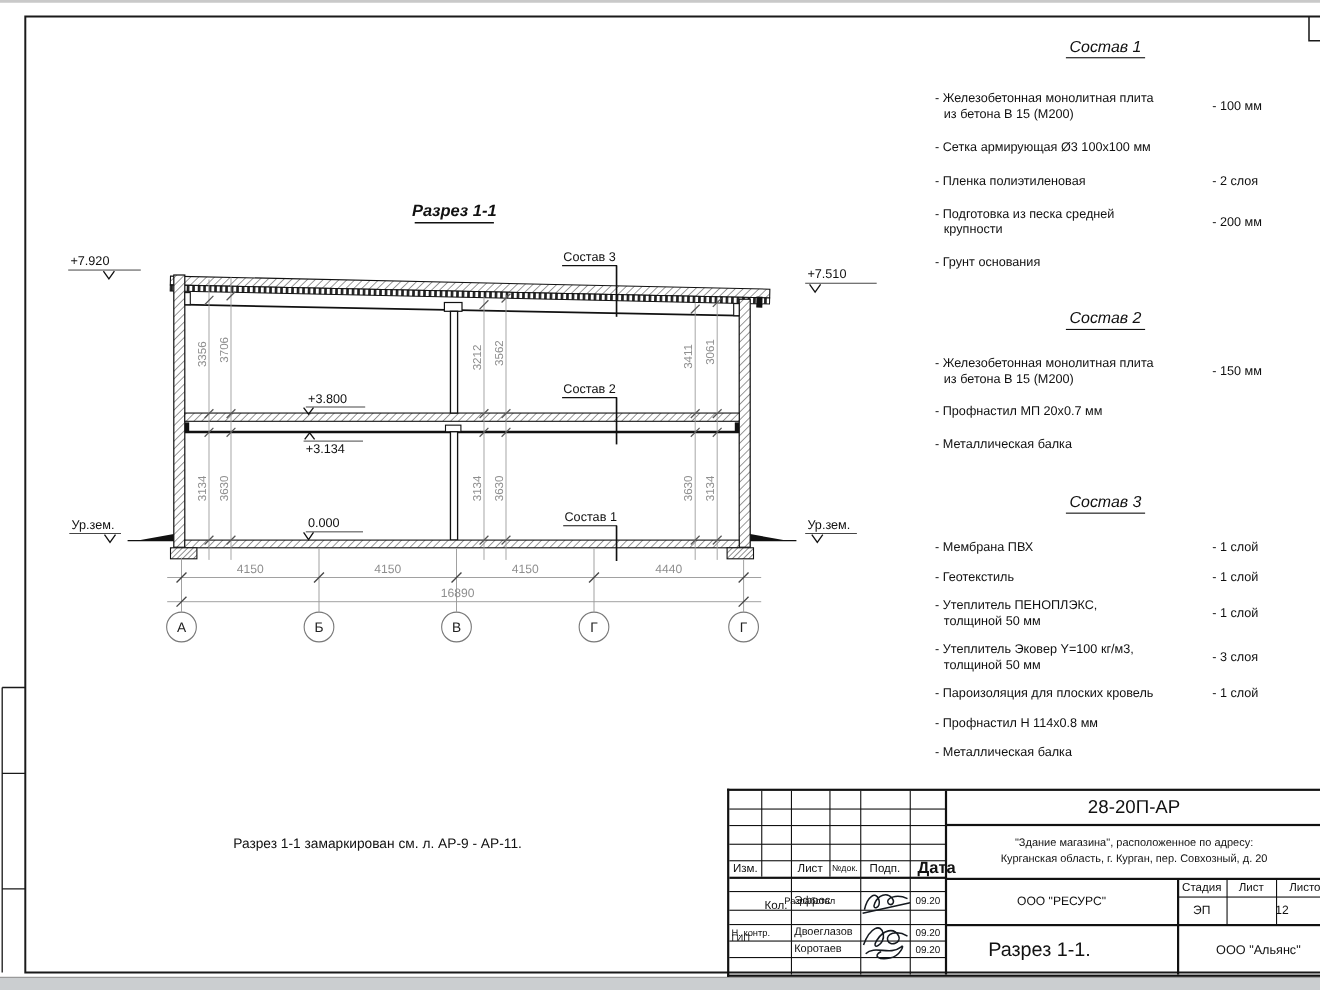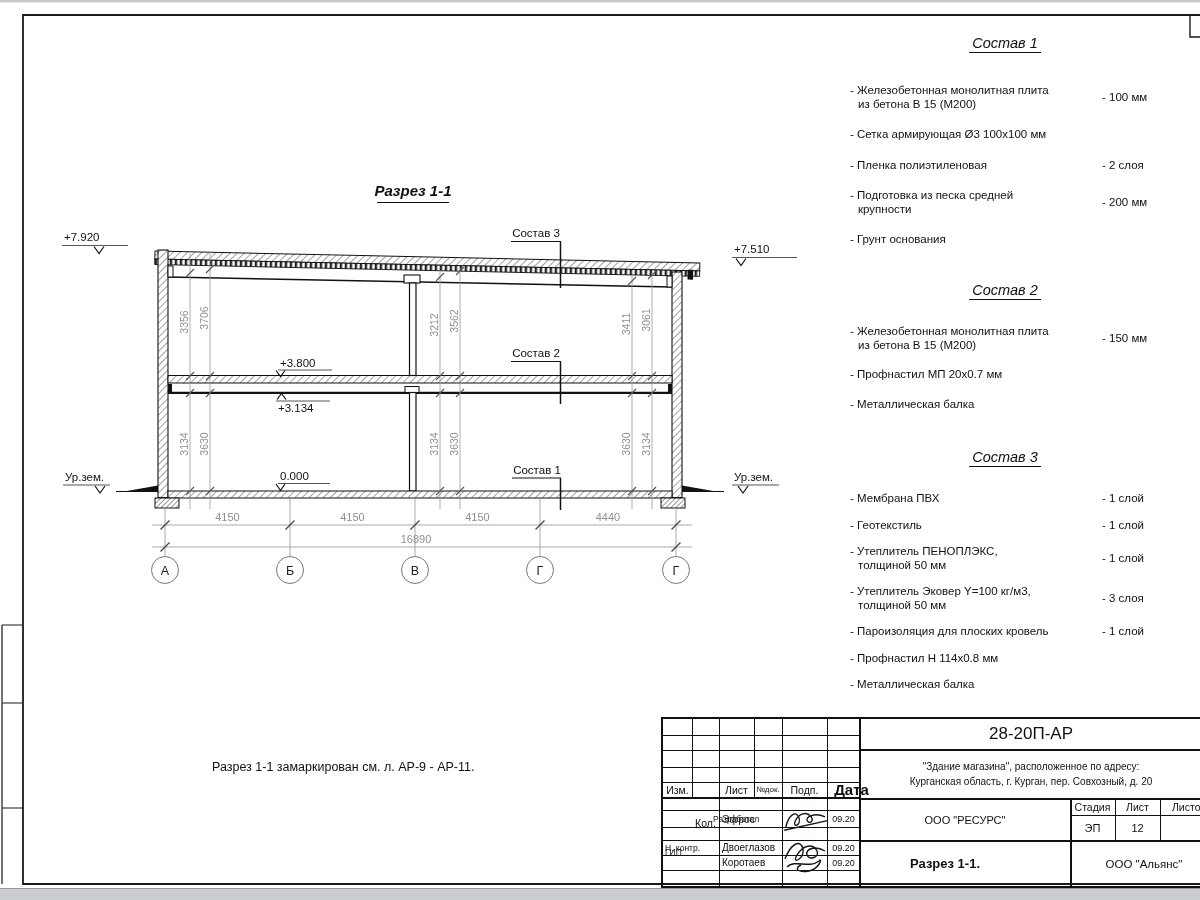--- a/index.html
+++ b/index.html
@@ -360,22 +360,22 @@
 
   <div class="tcl" style="left:2px;top:125px;width:54px;height:15px;font-size:8.5px;text-align:right;">ГИП</div>
   <div class="tcl" style="left:59px;top:136px;width:60px;height:15px;font-size:10px;">Коротаев</div>
   <div class="tc" style="left:164px;top:136px;width:33px;height:15px;font-size:9px;">09.20</div>
 
   <div class="tc" style="left:197px;top:80px;width:210px;height:41px;font-size:11px;">ООО "РЕСУРС"</div>
   <div class="tc" style="left:407px;top:80px;width:45px;height:16px;font-size:10.5px;">Стадия</div>
   <div class="tc" style="left:452px;top:80px;width:45px;height:16px;font-size:10.5px;">Лист</div>
   <div class="tc" style="left:497px;top:80px;width:58px;height:16px;font-size:10.5px;">Листов</div>
   <div class="tc" style="left:407px;top:96px;width:45px;height:25px;font-size:11px;">ЭП</div>
-  <div class="tc" style="left:452px;top:96px;width:45px;height:25px;font-size:11px;">12</div>
-  <div class="tc" style="left:197px;top:122px;width:170px;height:45px;font-size:13px;font-weight:bold;">Разрез 1-1.</div>
+  <div class="tc" style="left:452px;top:96px;width:45px;height:25px;font-size:11px;padding-left:28px;">12</div>
+  <div class="tc" style="left:197px;top:122px;width:170px;height:45px;font-size:18px;">Разрез 1-1.</div>
   <div class="tc" style="left:407px;top:122px;width:148px;height:45px;font-size:11.5px;">ООО "Альянс"</div>
 
   <svg class="sig" style="left:118px;top:86px;transform:rotate(-6deg);" width="48" height="26" viewBox="0 0 48 26">
     <path d="M4,20 C8,8 16,4 18,12 C20,20 10,22 14,15 C18,8 26,6 30,12 C33,17 28,20 26,16 C24,12 34,8 44,14 M2,23 L46,18" fill="none" stroke="#14191f" stroke-width="1.4"></path>
   </svg>
   <svg class="sig" style="left:116px;top:116px;" width="50" height="40" viewBox="0 0 50 40">
     <path d="M6,24 C12,8 22,4 24,14 C26,24 12,30 18,20 C24,10 34,8 38,16 C41,22 30,26 28,20 C26,14 36,10 46,16 M8,32 C16,24 30,34 40,26 C44,22 40,34 30,36 C20,38 14,34 22,30" fill="none" stroke="#14191f" stroke-width="1.4"></path>
   </svg>
 </div>
 

